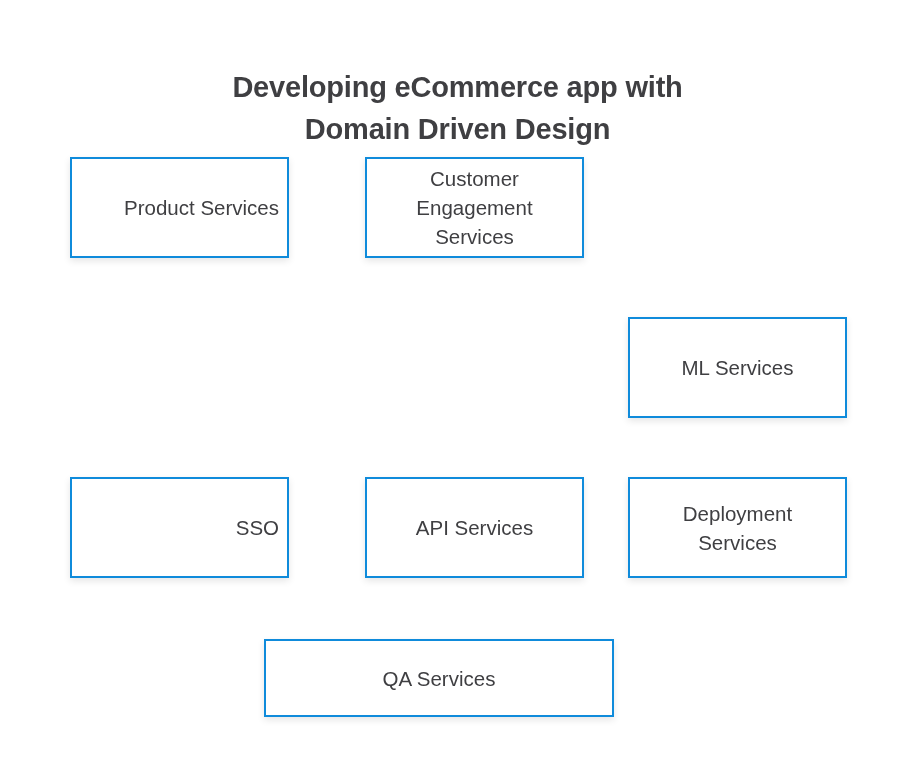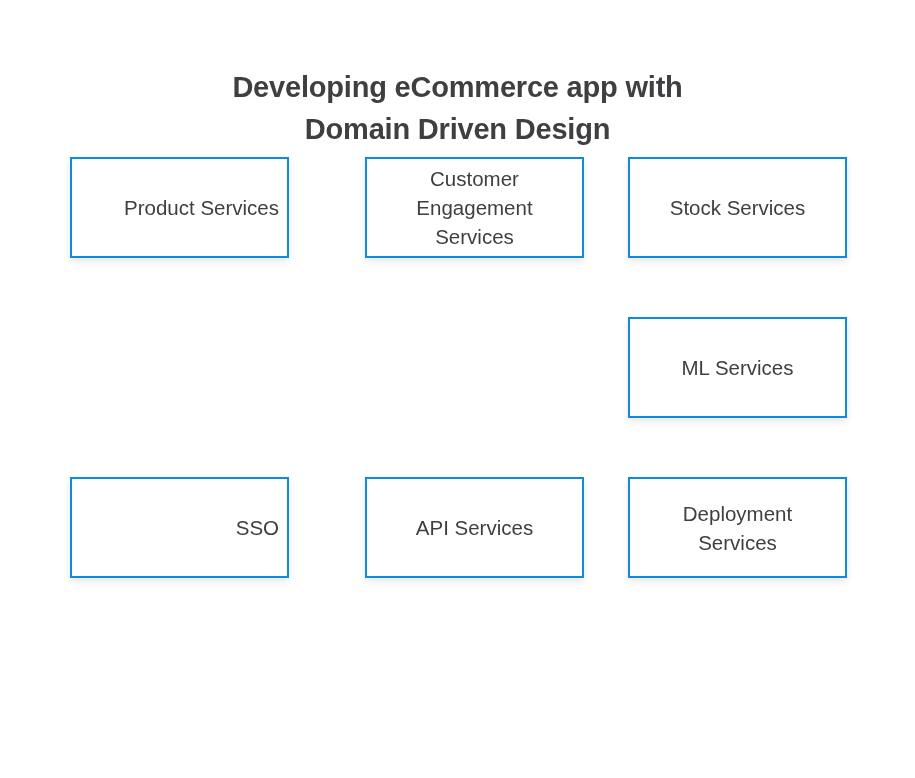--- a/index.html
+++ b/index.html
@@ -102,38 +102,38 @@
     <div class="service-box col-1 row-1">
       <span class="box-label">Product Services</span>
     </div>
 
     <div class="service-box col-2 row-1">
       <span class="box-label">Customer
 Engagement
 Services</span>
     </div>
 
-    <div class="service-box col-3 row-1">
-      <span class="box-label">Stock Services</span>
-    </div>
 
 
 
     <div class="service-box col-3 row-2">
       <span class="box-label">ML Services</span>
     </div>
 
     <div class="service-box col-1 row-3">
       <span class="box-label">SSO</span>
     </div>
 
     <div class="service-box col-2 row-3">
       <span class="box-label">API Services</span>
     </div>
 
     <div class="service-box col-3 row-3">
       <span class="box-label">Deployment
 Services</span>
     </div>
 
+    <div class="service-box box-wide">
+      <span class="box-label">QA Services</span>
+    </div>
 
   </div>
 </div>
 
 </body></html>

